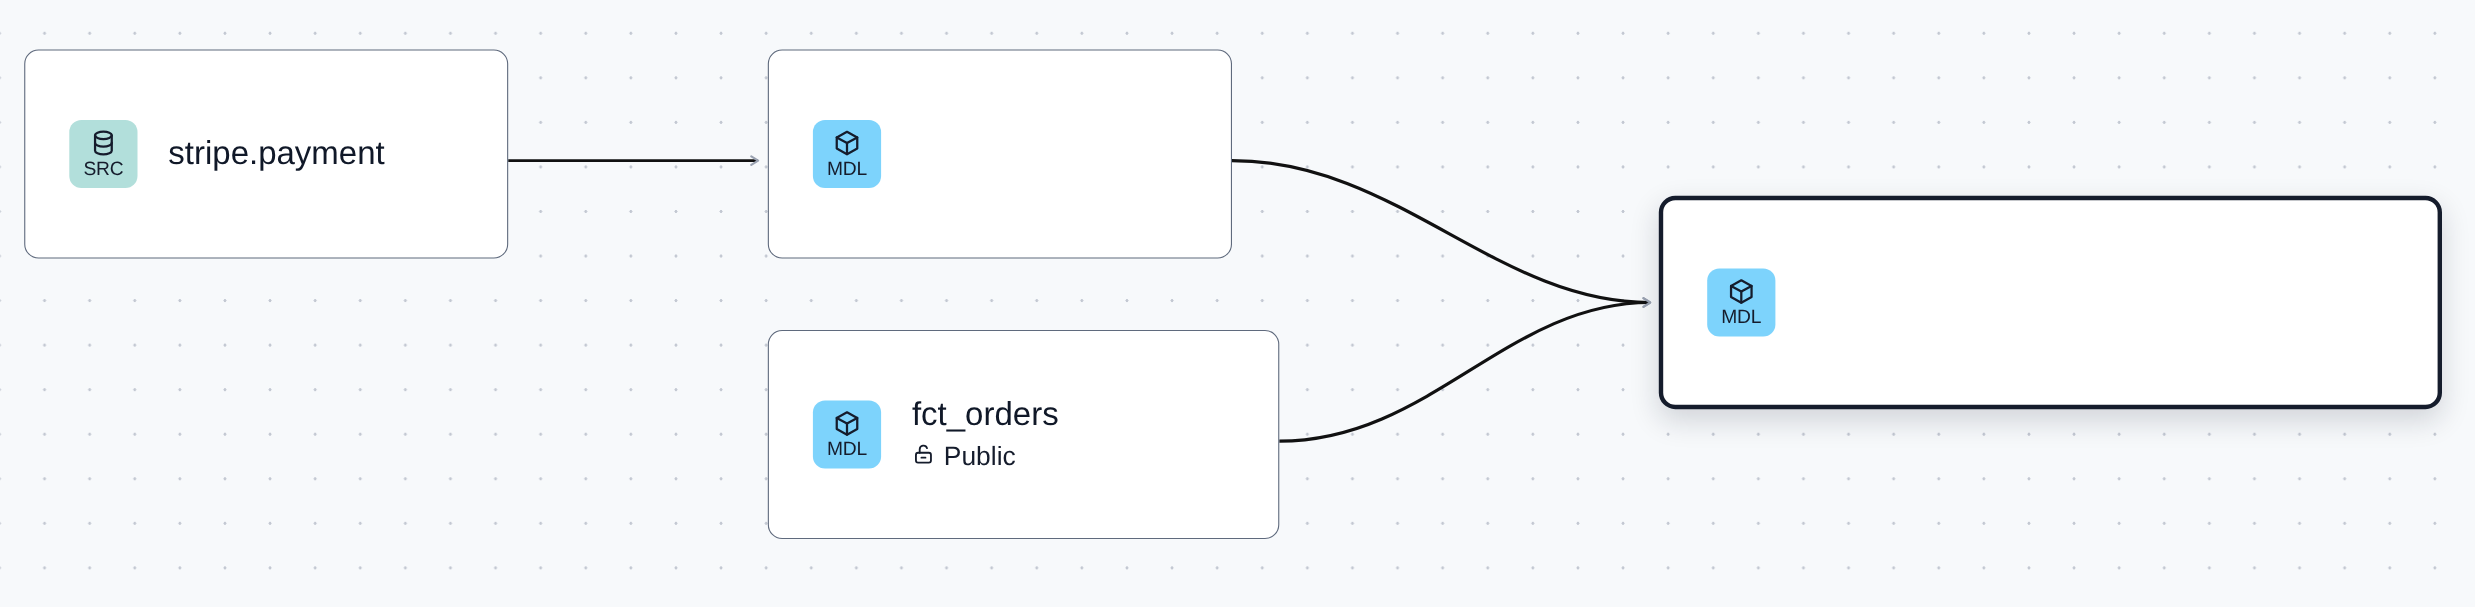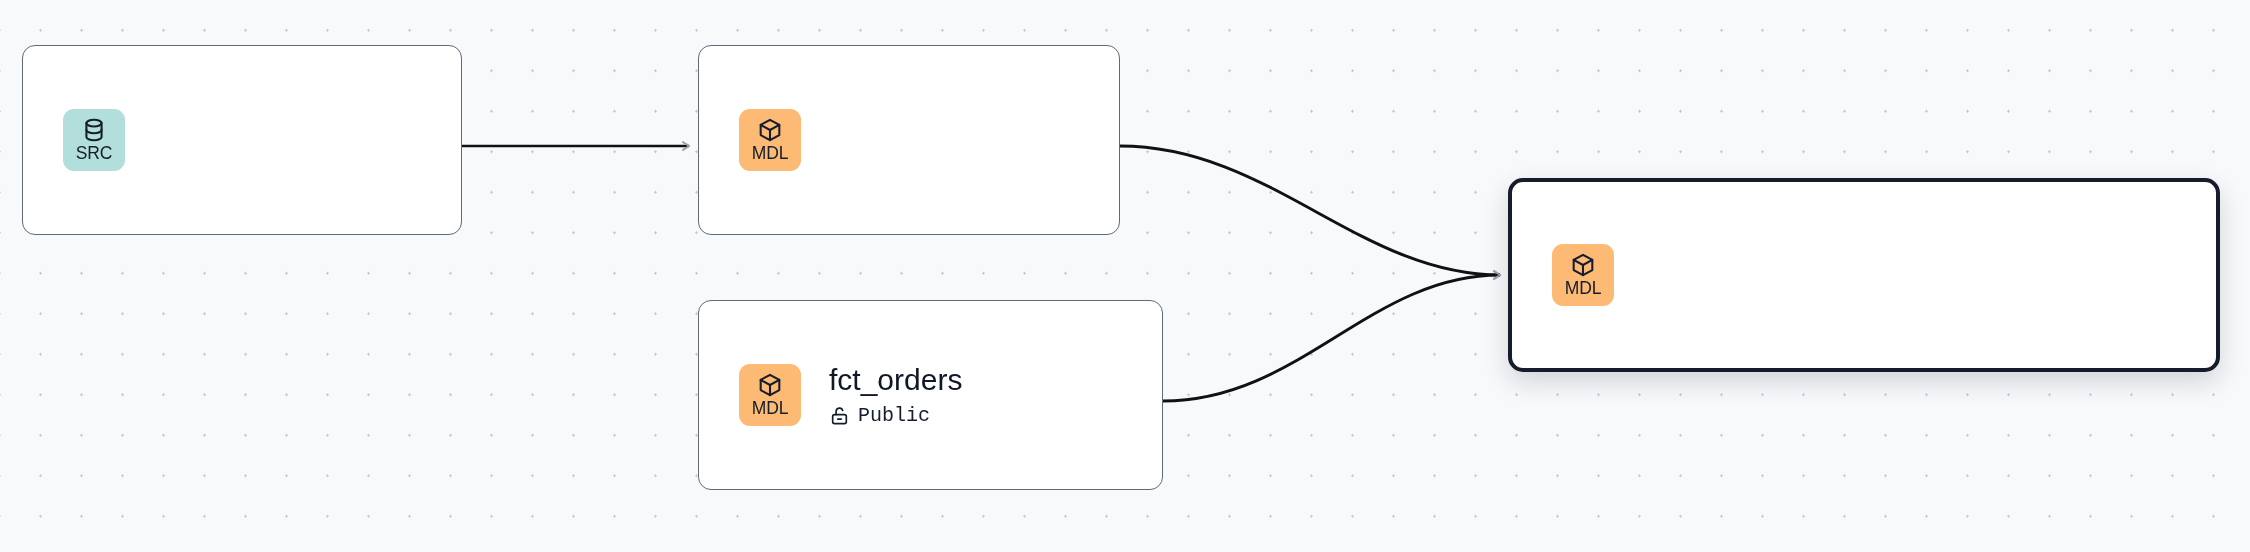--- a/index.html
+++ b/index.html
@@ -55,21 +55,21 @@
     width: 62px;
     height: 62px;
     border-radius: 11px;
     display: flex;
     flex-direction: column;
     align-items: center;
     justify-content: center;
     gap: 1px;
   }
   .badge.src { background: #b2dfdb; }
-  .badge.mdl { background: #fdba74; }
+  .badge.mdl { background: #7dd3fc; }
 
   .badge svg {
     display: block;
     width: 26px;
     height: 26px;
   }
   .badge-text {
     font-size: 17.5px;
     line-height: 1;
     color: #151c2c;
@@ -84,27 +84,25 @@
     justify-content: center;
   }
   .node-title {
     font-size: 30px;
     line-height: 1.15;
     color: #101828;
     white-space: nowrap;
   }
   .node-sub {
     display: flex;
-    align-items: center;
     gap: 8px;
     margin-top: 7px;
-    font-size: 20px;
+    font-size: 24px;
     color: #151c2c;
     white-space: nowrap;
-    font-family: Liberation Mono, monospace;
   }
   .node-sub svg {
     display: block;
     width: 21px;
     height: 21px;
     flex: 0 0 auto;
   }
 
   
   #node-stripe-payment        { left: 22px;   top: 45px;  width: 440px; height: 190px; }
@@ -132,20 +130,23 @@
   </svg>
 
   <div class="node" id="node-stripe-payment">
     <div class="badge src">
       <svg viewBox="0 0 24 24" fill="none" stroke="#151c2c" stroke-width="1.9" stroke-linecap="round" stroke-linejoin="round">
         <ellipse cx="12" cy="5.6" rx="7" ry="3.1"></ellipse>
         <path d="M5 5.6 v12.8 c0,1.7 3.13,3.1 7,3.1 s7,-1.4 7,-3.1 V5.6"></path>
         <path d="M5 11.9 c0,1.72 3.13,3.1 7,3.1 s7,-1.38 7,-3.1"></path>
       </svg>
       <span class="badge-text">SRC</span>
+    </div>
+    <div class="node-body">
+      <div class="node-title">stripe.payment</div>
     </div>
   </div>
 
   <div class="node" id="node-stg-payments">
     <div class="badge mdl">
       <svg viewBox="0 0 24 24" fill="none" stroke="#151c2c" stroke-width="1.9" stroke-linecap="round" stroke-linejoin="round">
         <path d="M12 2.6 L20.6 7.3 L20.6 16.7 L12 21.4 L3.4 16.7 L3.4 7.3 Z"></path>
         <path d="M3.4 7.3 L12 12 L20.6 7.3"></path>
         <path d="M12 12 L12 21.4"></path>
       </svg>

